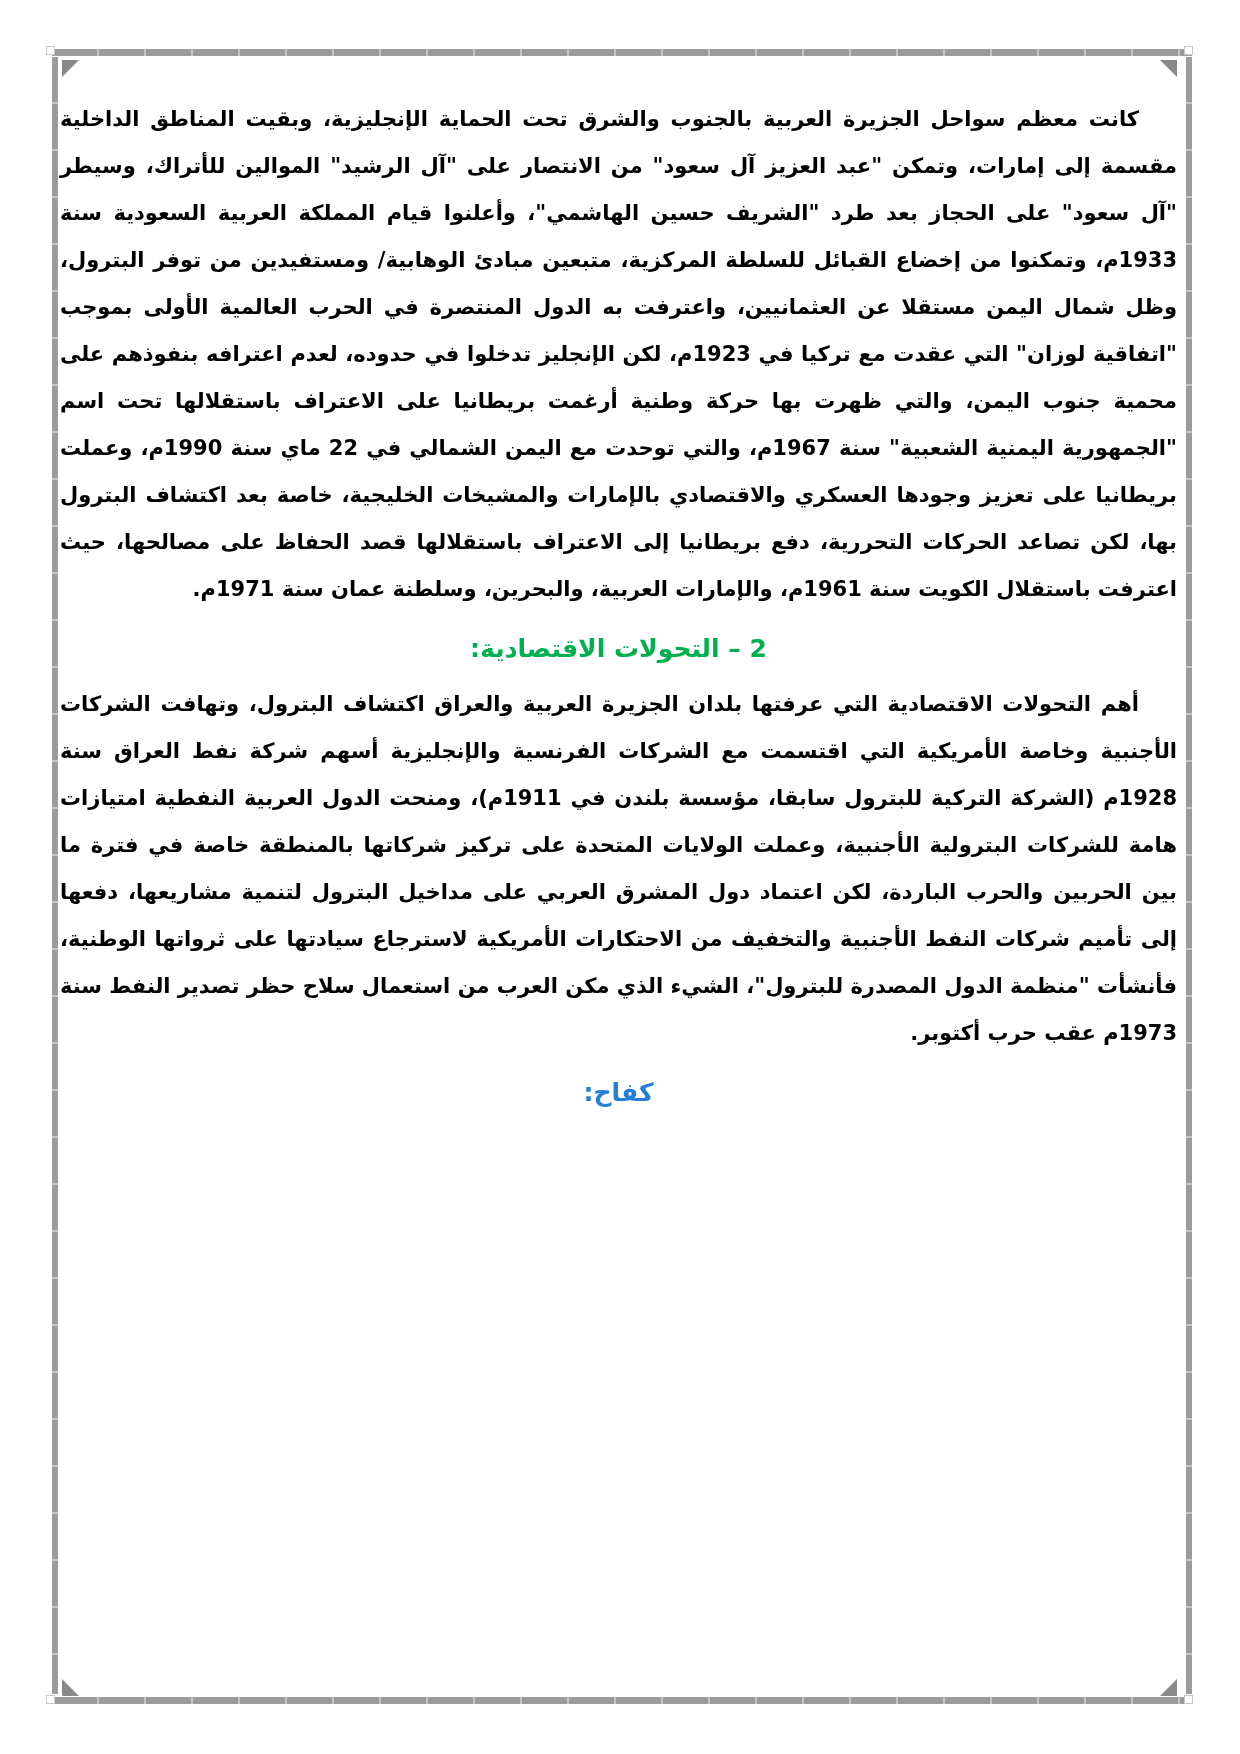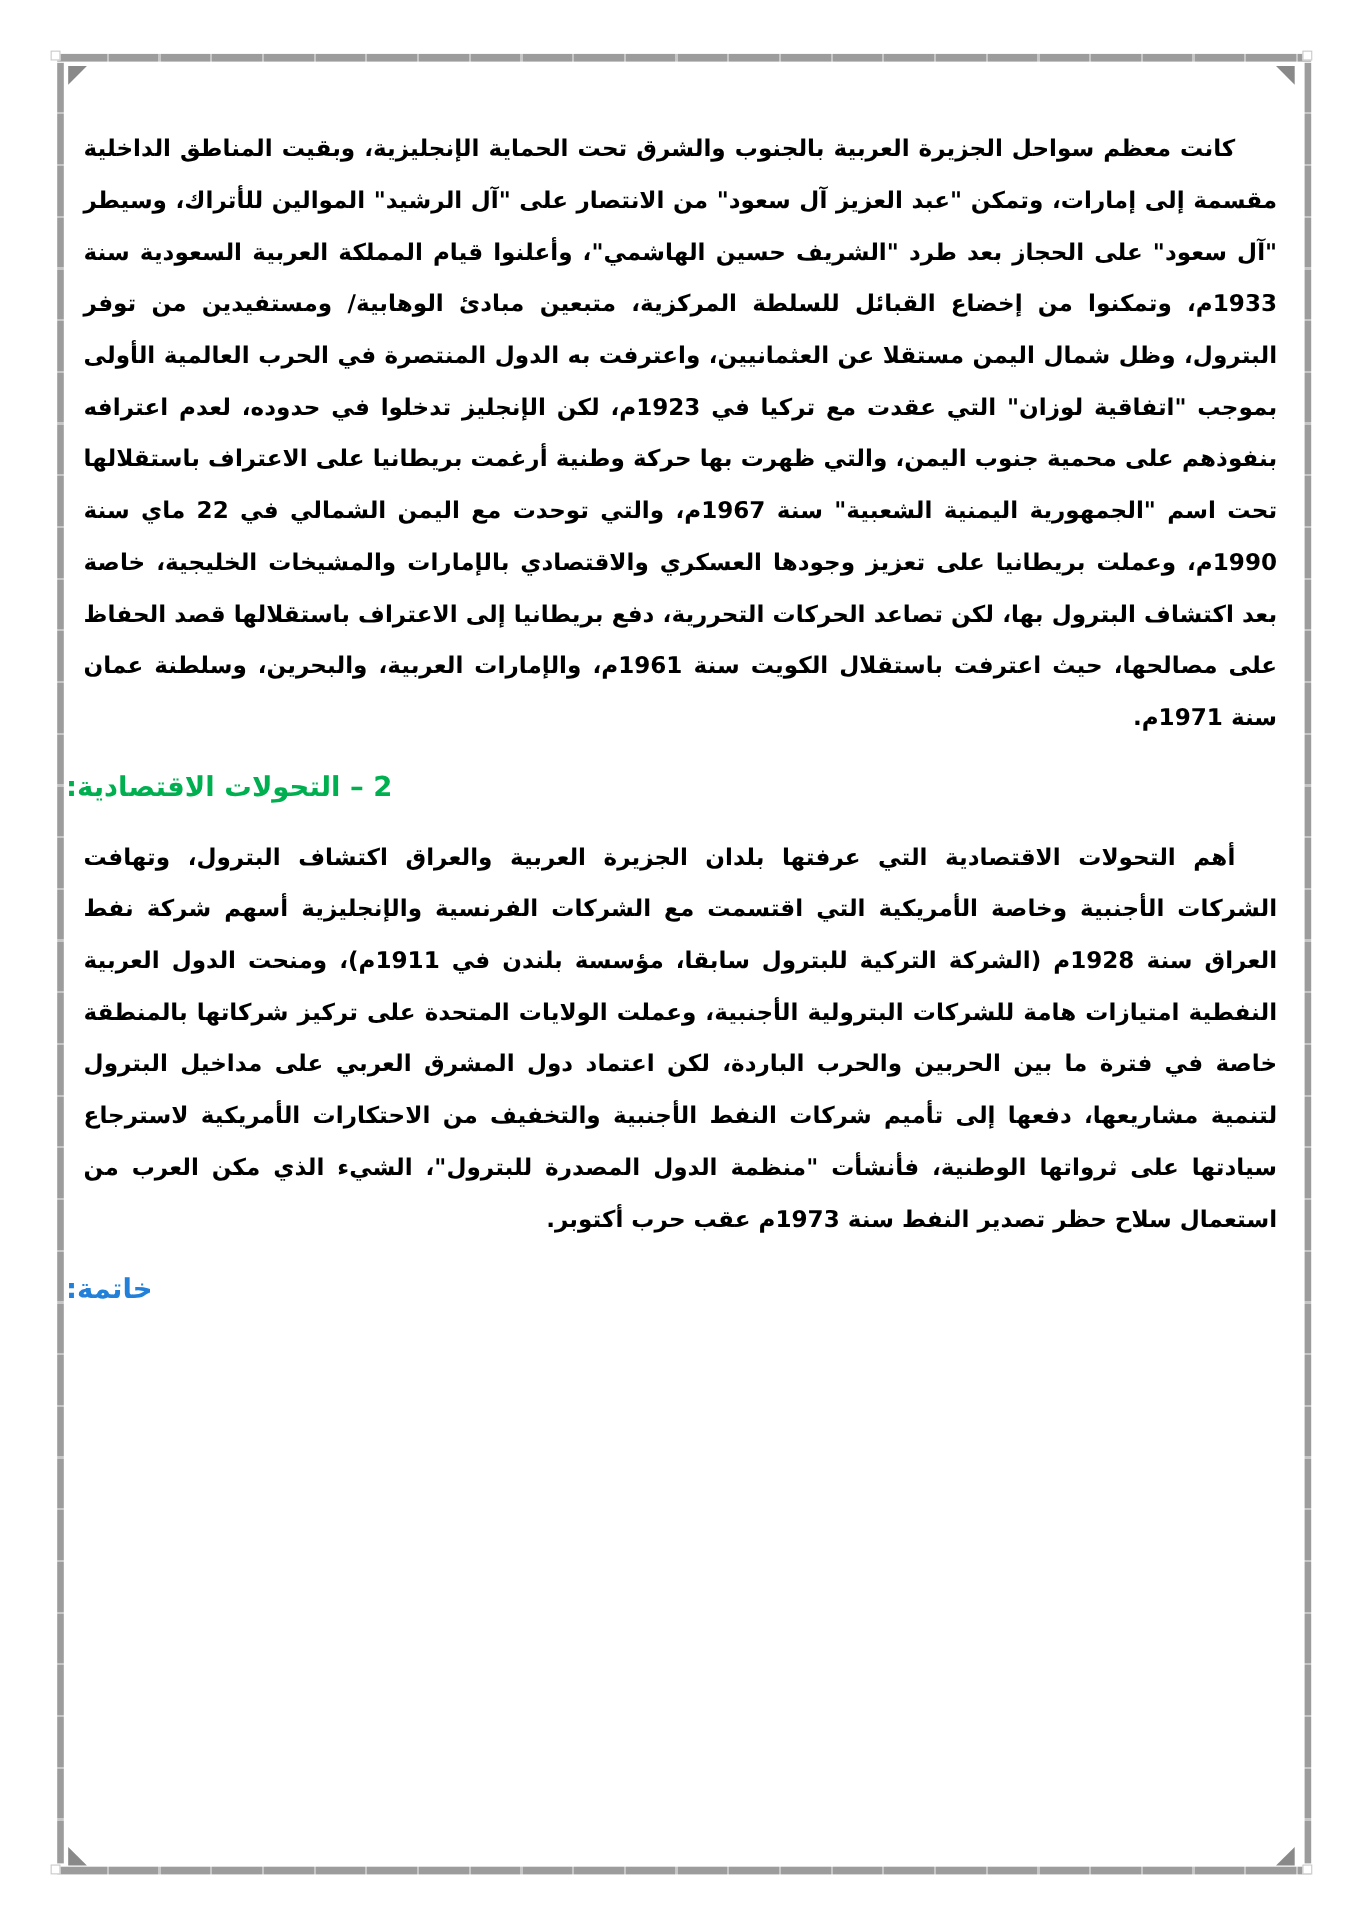--- a/index.html
+++ b/index.html
@@ -63,28 +63,28 @@
     left: 60px;
     direction: rtl;
     color: #000000;
     font-weight: bold;
     font-size: 21px;
     line-height: 47px;
     letter-spacing: -0.3px;
     text-align: justify;
   }
   .para {
-    margin: 16px;
+    margin: 0;
     text-indent: 38px;
   }
   .heading {
     margin: 12px 0 8px 0;
     font-size: 25px;
     line-height: 48px;
-    text-align: left;
+    text-align: center;
     text-indent: 0;
   }
   .heading-green { color: #00b050; }
   .heading-blue  { color: #2380d8; }
 </style>
 </head>
 <body>
 
 <div class="sheet">
 
@@ -101,17 +101,17 @@
   <div class="tri tri-bl"></div>
   <div class="tri tri-br"></div>
 
   <div class="content">
     <p class="para">كانت معظم سواحل الجزيرة العربية بالجنوب والشرق تحت الحماية الإنجليزية، وبقيت المناطق الداخلية مقسمة إلى إمارات، وتمكن "عبد العزيز آل سعود" من الانتصار على "آل الرشيد" الموالين للأتراك، وسيطر "آل سعود" على الحجاز بعد طرد "الشريف حسين الهاشمي"، وأعلنوا قيام المملكة العربية السعودية سنة 1933م، وتمكنوا من إخضاع القبائل للسلطة المركزية، متبعين مبادئ الوهابية/ ومستفيدين من توفر البترول، وظل شمال اليمن مستقلا عن العثمانيين، واعترفت به الدول المنتصرة في الحرب العالمية الأولى بموجب "اتفاقية لوزان" التي عقدت مع تركيا في 1923م، لكن الإنجليز تدخلوا في حدوده، لعدم اعترافه بنفوذهم على محمية جنوب اليمن، والتي ظهرت بها حركة وطنية أرغمت بريطانيا على الاعتراف باستقلالها تحت اسم "الجمهورية اليمنية الشعبية" سنة 1967م، والتي توحدت مع اليمن الشمالي في 22 ماي سنة 1990م، وعملت بريطانيا على تعزيز وجودها العسكري والاقتصادي بالإمارات والمشيخات الخليجية، خاصة بعد اكتشاف البترول بها، لكن تصاعد الحركات التحررية، دفع بريطانيا إلى الاعتراف باستقلالها قصد الحفاظ على مصالحها، حيث اعترفت باستقلال الكويت سنة 1961م، والإمارات العربية، والبحرين، وسلطنة عمان سنة 1971م.</p>
 
     <h2 class="heading heading-green">2 – التحولات الاقتصادية:</h2>
 
     <p class="para">أهم التحولات الاقتصادية التي عرفتها بلدان الجزيرة العربية والعراق اكتشاف البترول، وتهافت الشركات الأجنبية وخاصة الأمريكية التي اقتسمت مع الشركات الفرنسية والإنجليزية أسهم شركة نفط العراق سنة 1928م (الشركة التركية للبترول سابقا، مؤسسة بلندن في 1911م)، ومنحت الدول العربية النفطية امتيازات هامة للشركات البترولية الأجنبية، وعملت الولايات المتحدة على تركيز شركاتها بالمنطقة خاصة في فترة ما بين الحربين والحرب الباردة، لكن اعتماد دول المشرق العربي على مداخيل البترول لتنمية مشاريعها، دفعها إلى تأميم شركات النفط الأجنبية والتخفيف من الاحتكارات الأمريكية لاسترجاع سيادتها على ثرواتها الوطنية، فأنشأت "منظمة الدول المصدرة للبترول"، الشيء الذي مكن العرب من استعمال سلاح حظر تصدير النفط سنة 1973م عقب حرب أكتوبر.</p>
 
-    <h2 class="heading heading-blue">خاتمة:</h2>
+    <h2 class="heading heading-blue">كفاح:</h2>
 
   </div>
 
 </div>
 
 </body></html>

